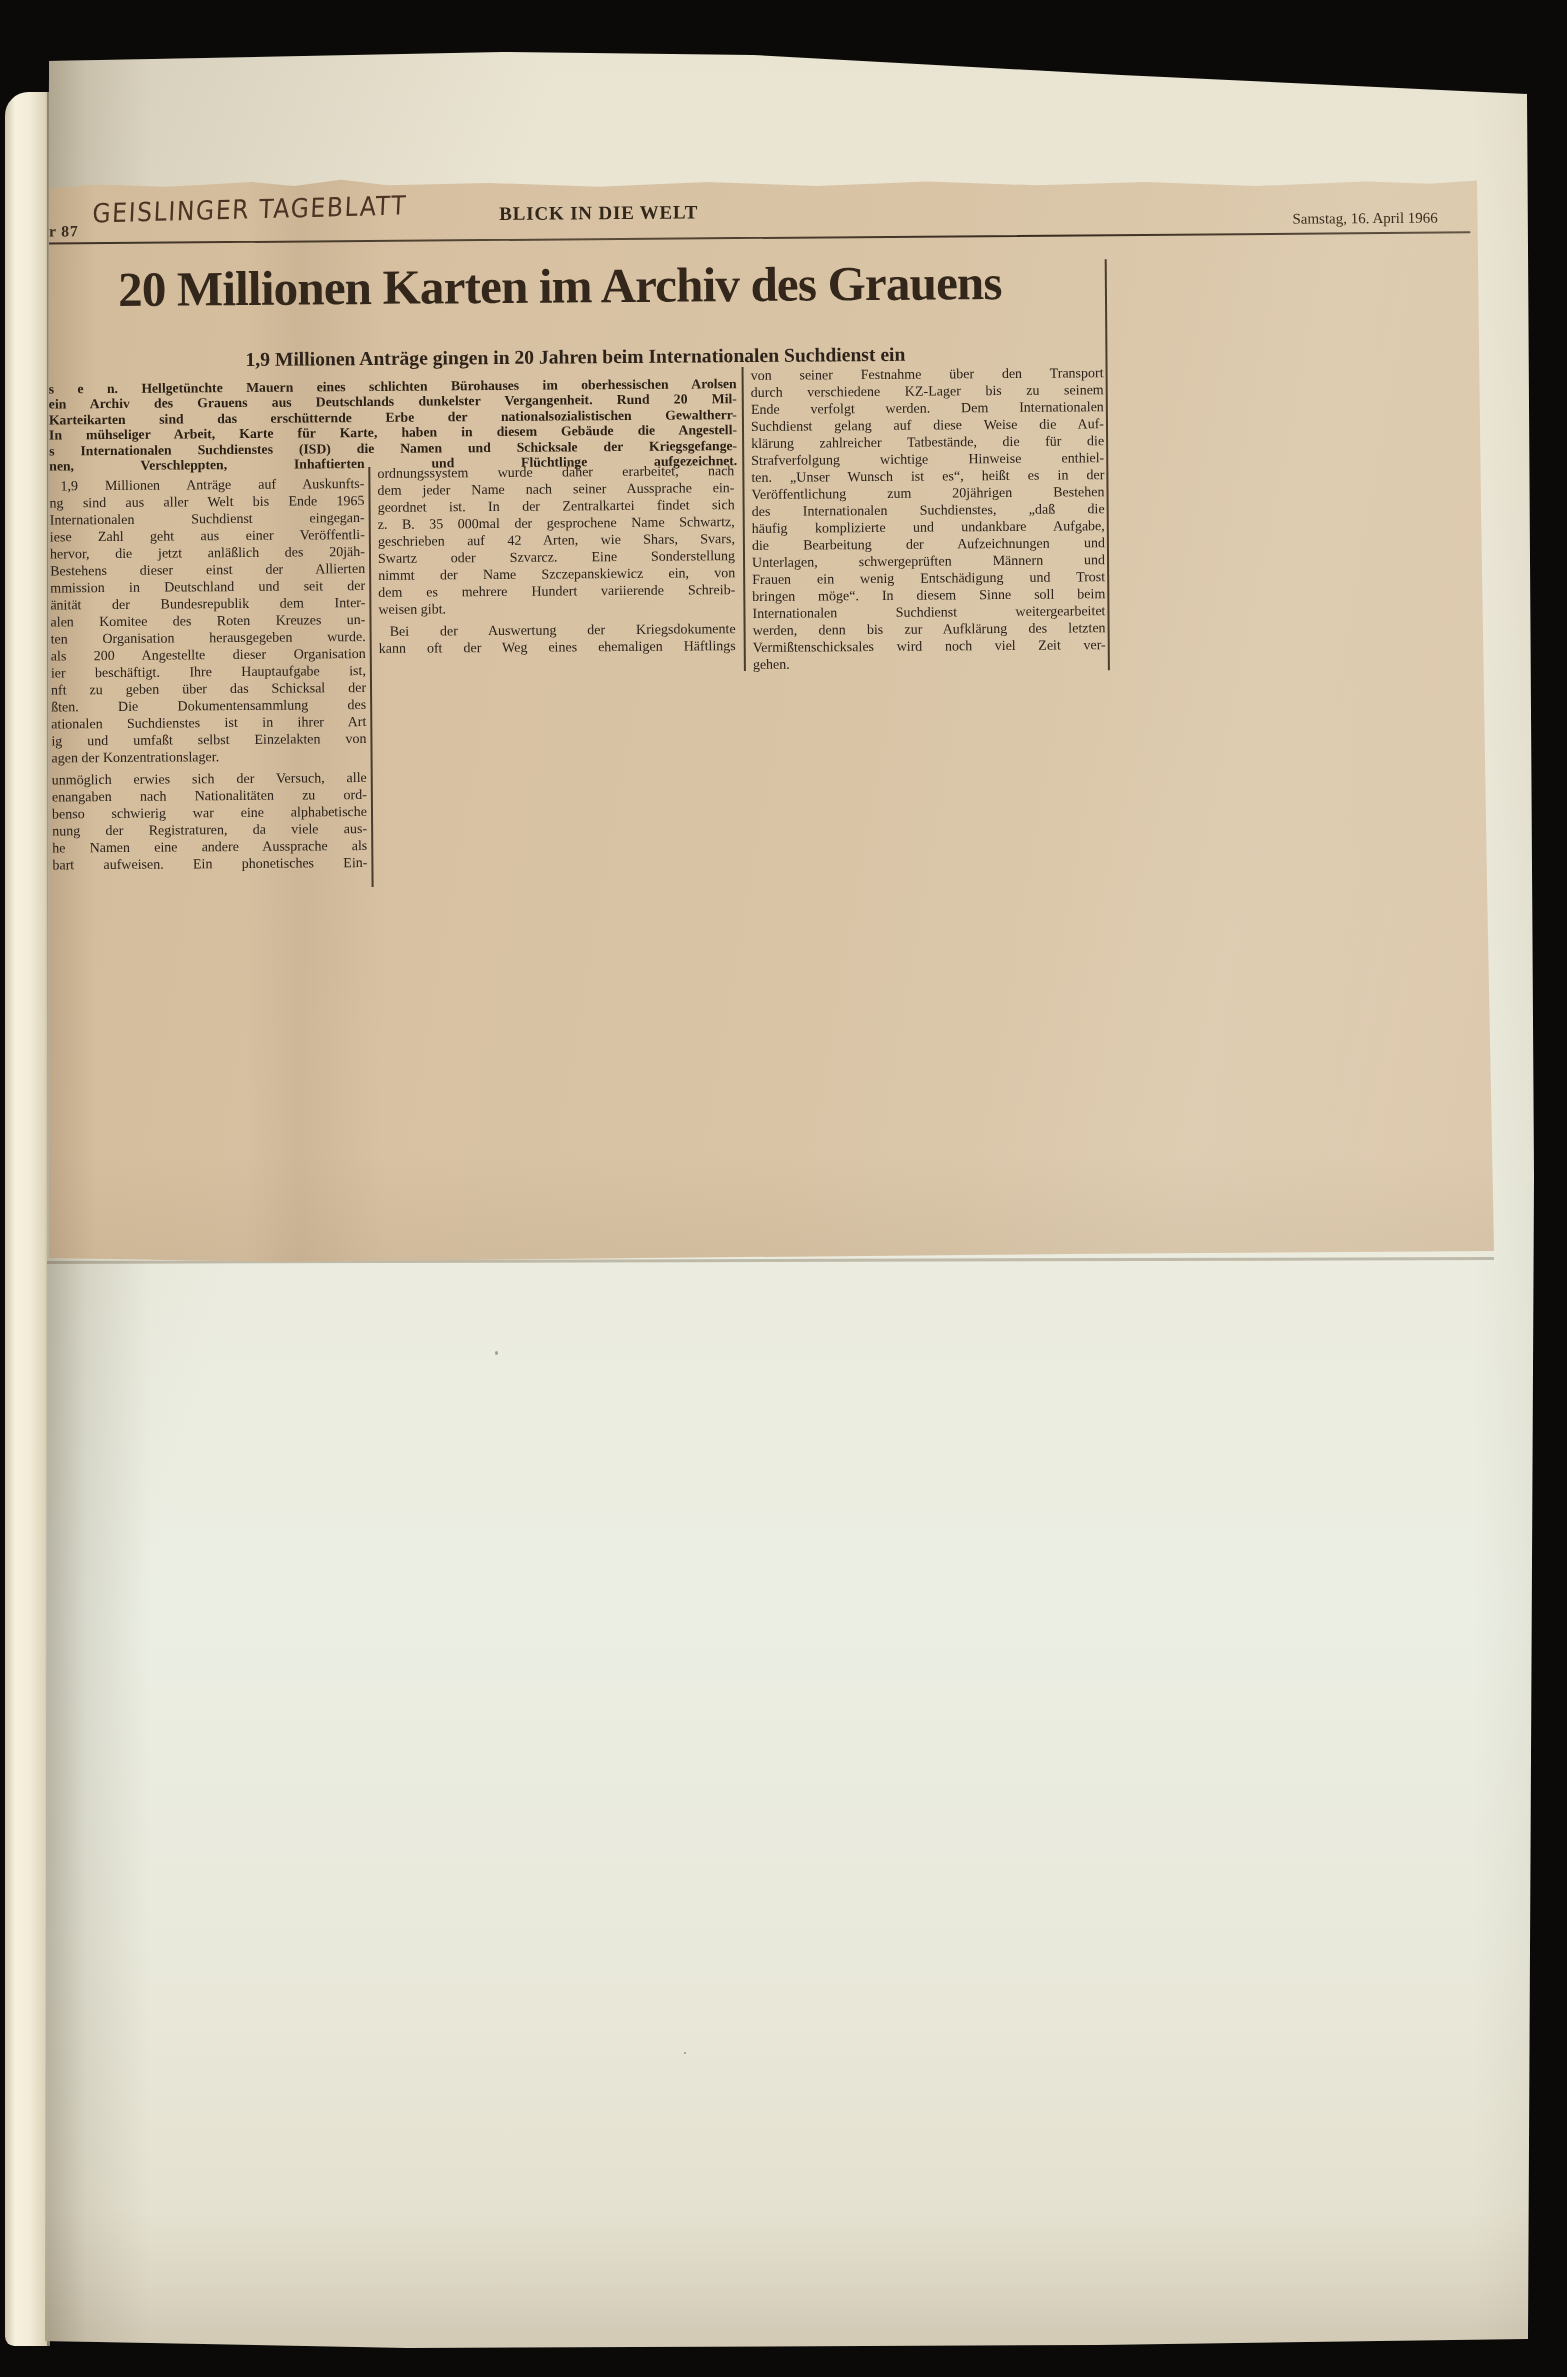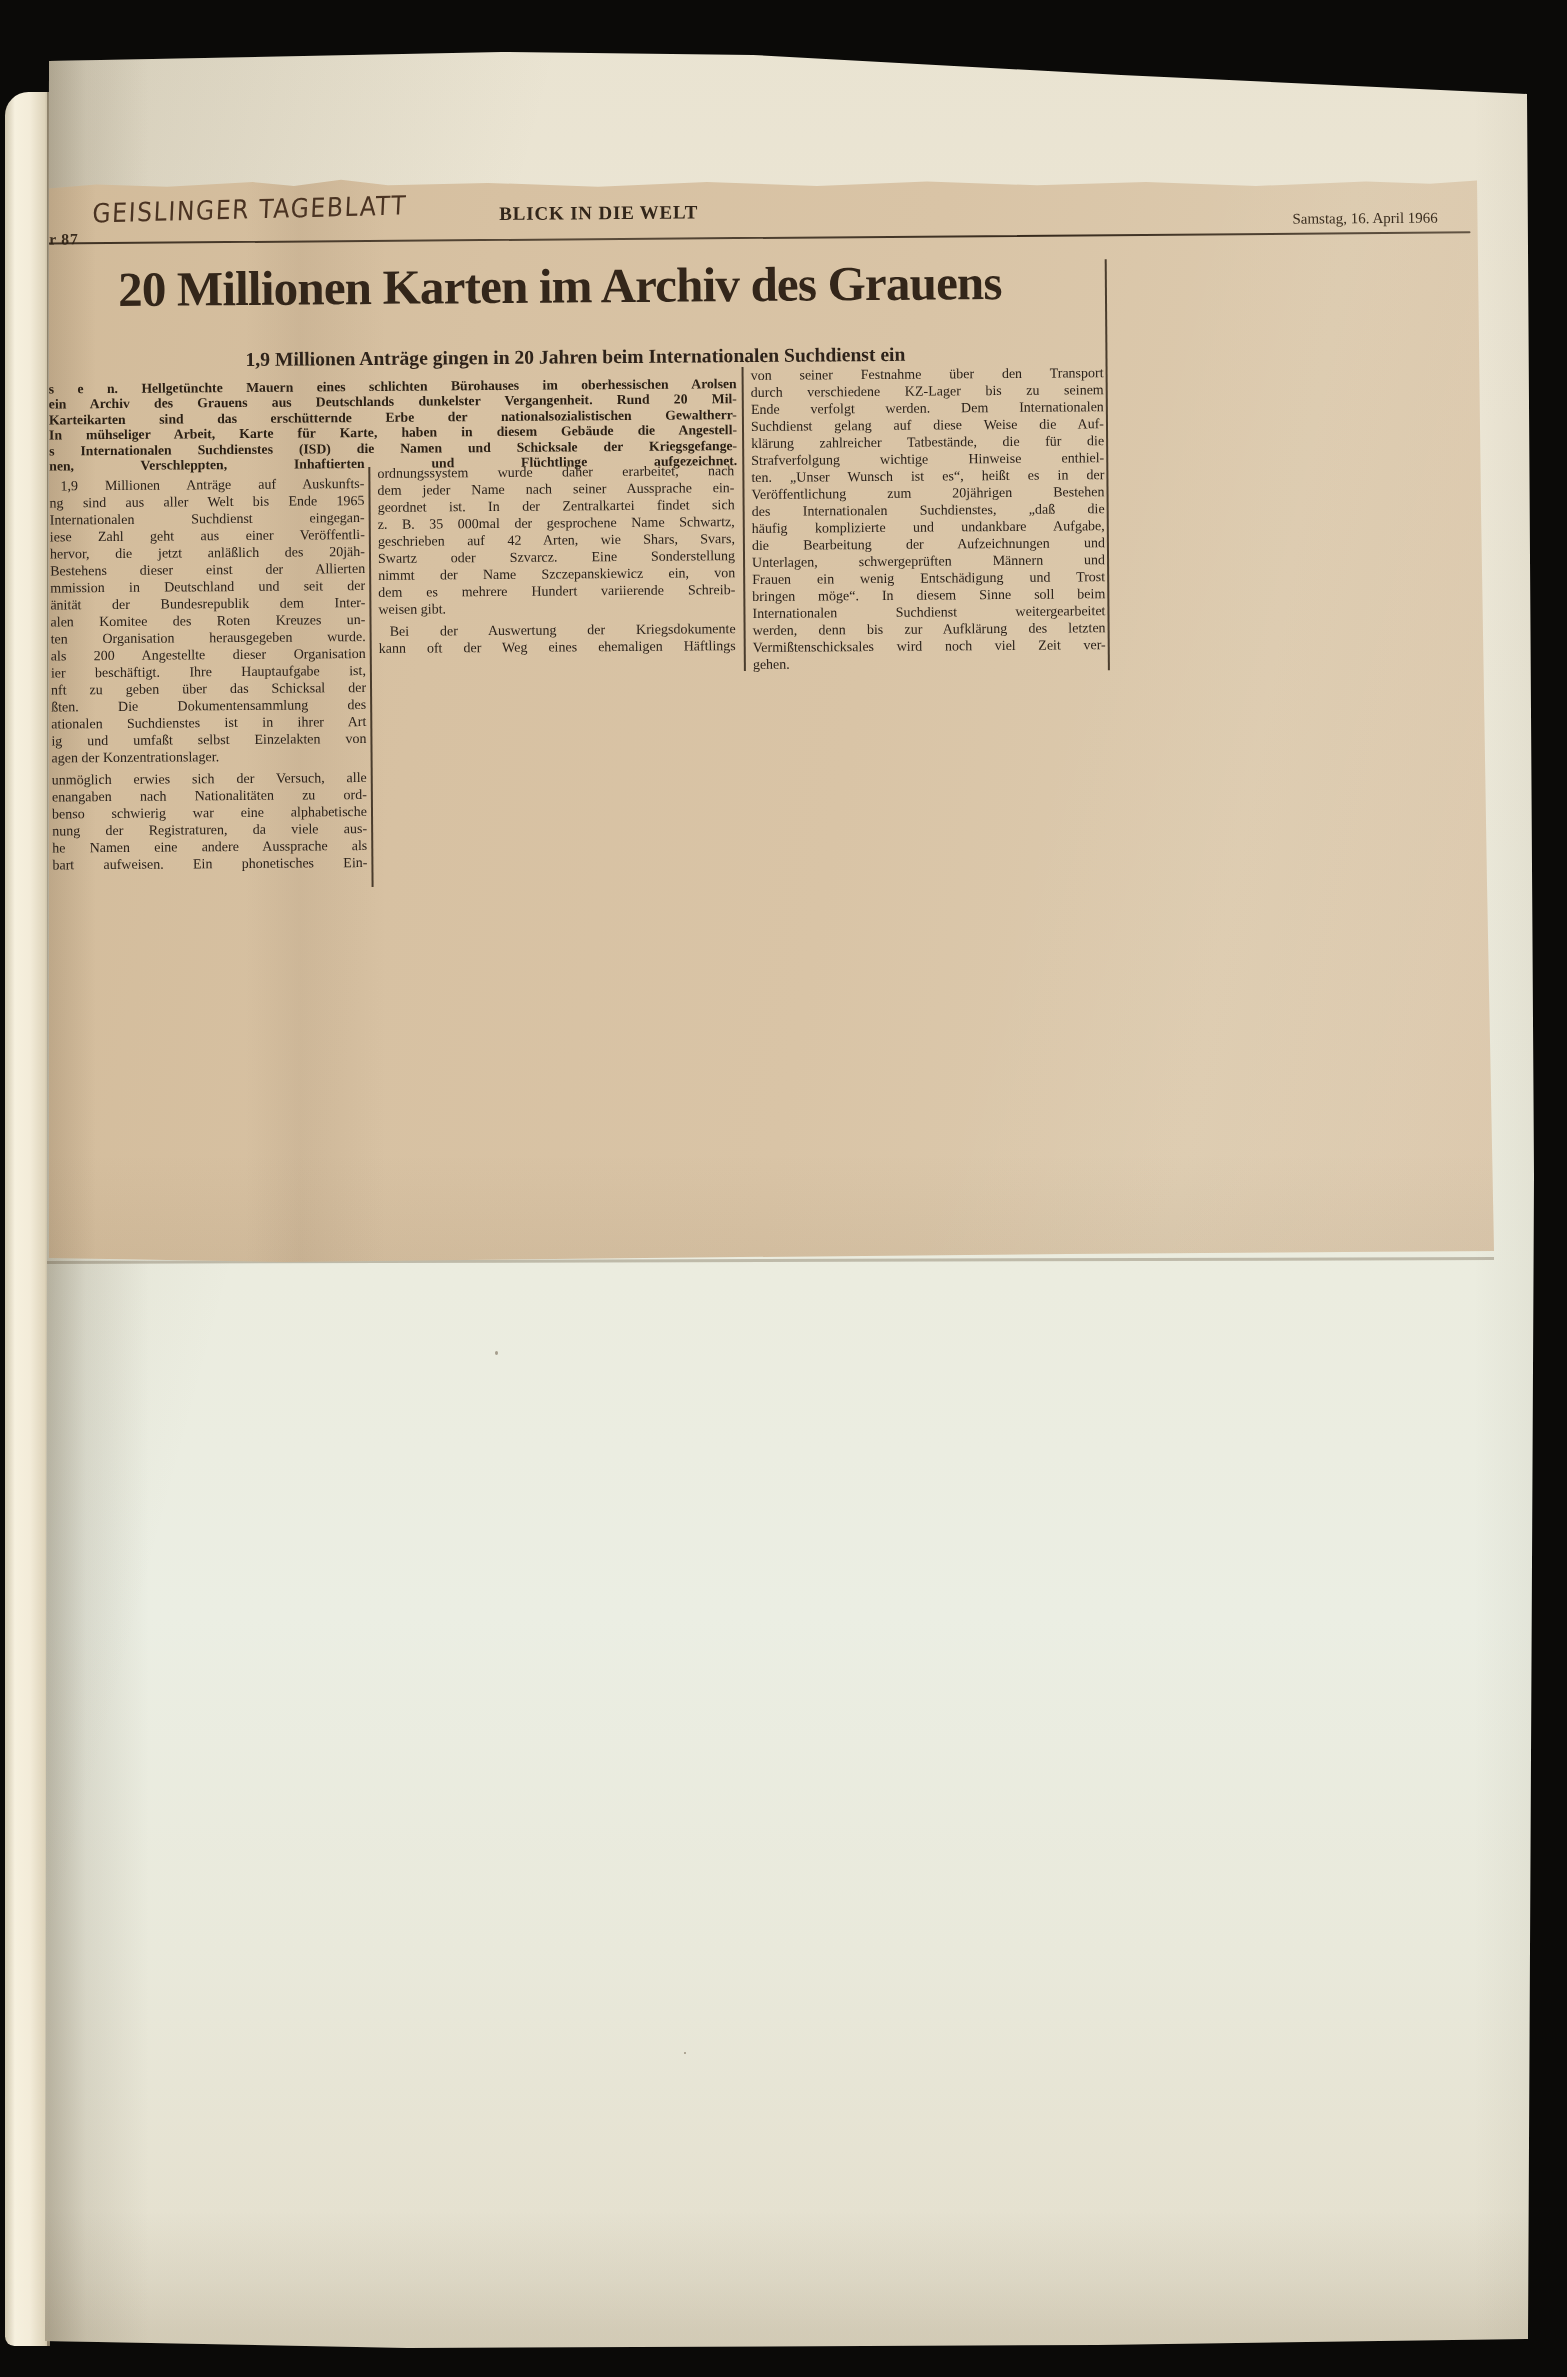--- a/index.html
+++ b/index.html
@@ -41,21 +41,21 @@
       linear-gradient(90deg,rgba(0,0,0,0) 196px,rgba(110,85,60,.09) 251px,rgba(110,85,60,0) 337px),
       linear-gradient(285deg,rgba(255,250,238,.10) 8%,rgba(255,250,238,0) 34%),
       linear-gradient(0deg,rgba(120,95,65,.08) 0%,rgba(120,95,65,0) 10%);}
   .clip-shadow{position:absolute;left:47px;top:1259px;width:1447px;height:3.1px;
     background:rgba(85,68,45,.30);transform:rotate(-.15deg);}
 
   .clip-content{position:absolute;inset:0;transform:rotate(-.45deg);transform-origin:63px 251px;
     color:#2a211a;}
 
   
-  .issue-no{position:absolute;left:1.6px;top:51px;font-size:15.7px;font-weight:700;letter-spacing:0.8px;color:#3a2c1e;font-family:Liberation Serif, serif;}
+  .issue-no{position:absolute;left:1.6px;top:43px;font-size:15.7px;font-weight:700;letter-spacing:0.8px;color:#3a2c1e;font-family:Liberation Serif, serif;}
   .handwriting{position:absolute;left:45px;top:17px;width:376px;
     font-family:"DejaVu Sans",sans-serif;font-size:23.5px;letter-spacing:1.6px;color:#4a3322;
     transform:rotate(-1deg) skewX(-4deg) scaleY(1.12);white-space:nowrap;}
   .section-title{position:absolute;left:452px;top:27px;font-size:19px;font-weight:700;
     letter-spacing:0.8px;color:#32261a;white-space:nowrap;}
   .masthead-date{position:absolute;left:1245px;top:41px;font-size:15px;color:#3a2d1f;white-space:nowrap;}
   .masthead-rule{position:absolute;left:-7.8px;top:63px;width:1431px;height:2.4px;
     background:linear-gradient(90deg,rgba(46,34,22,.9) 0%,rgba(46,34,22,.75) 40%,rgba(46,34,22,.95) 70%,rgba(46,34,22,.7) 100%);
     border-radius:1.6px;}
 

